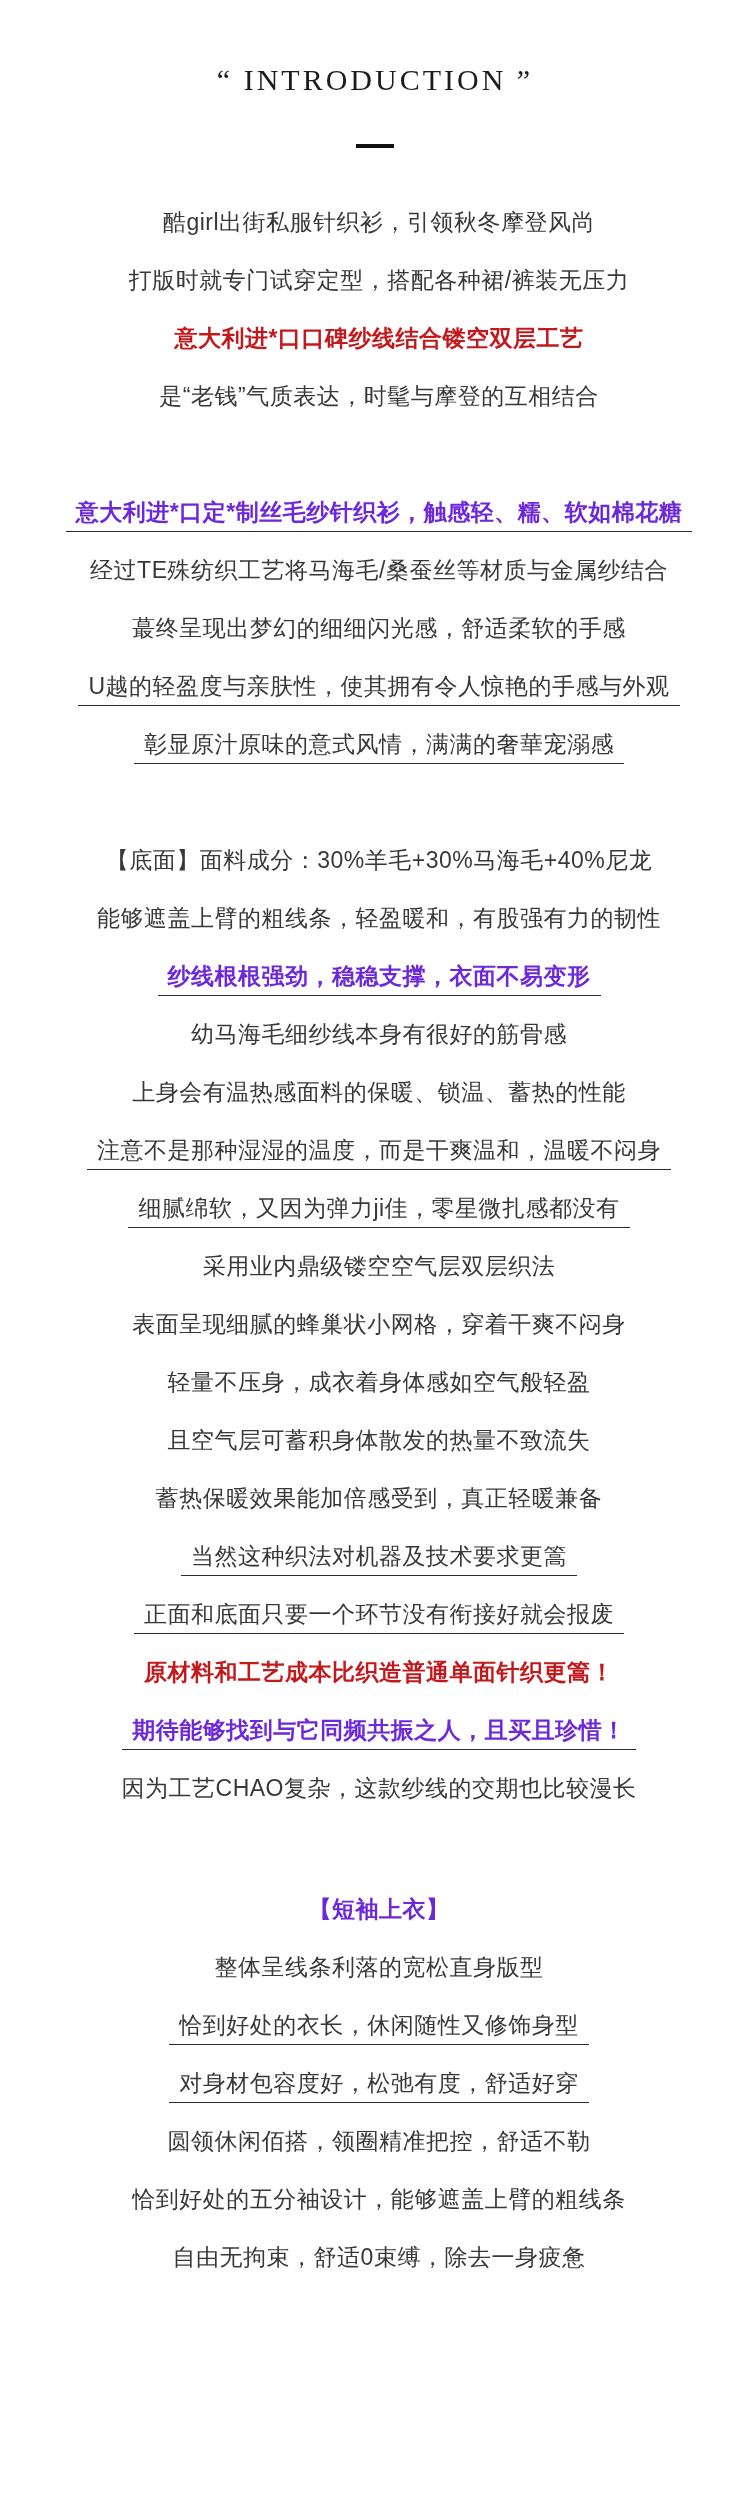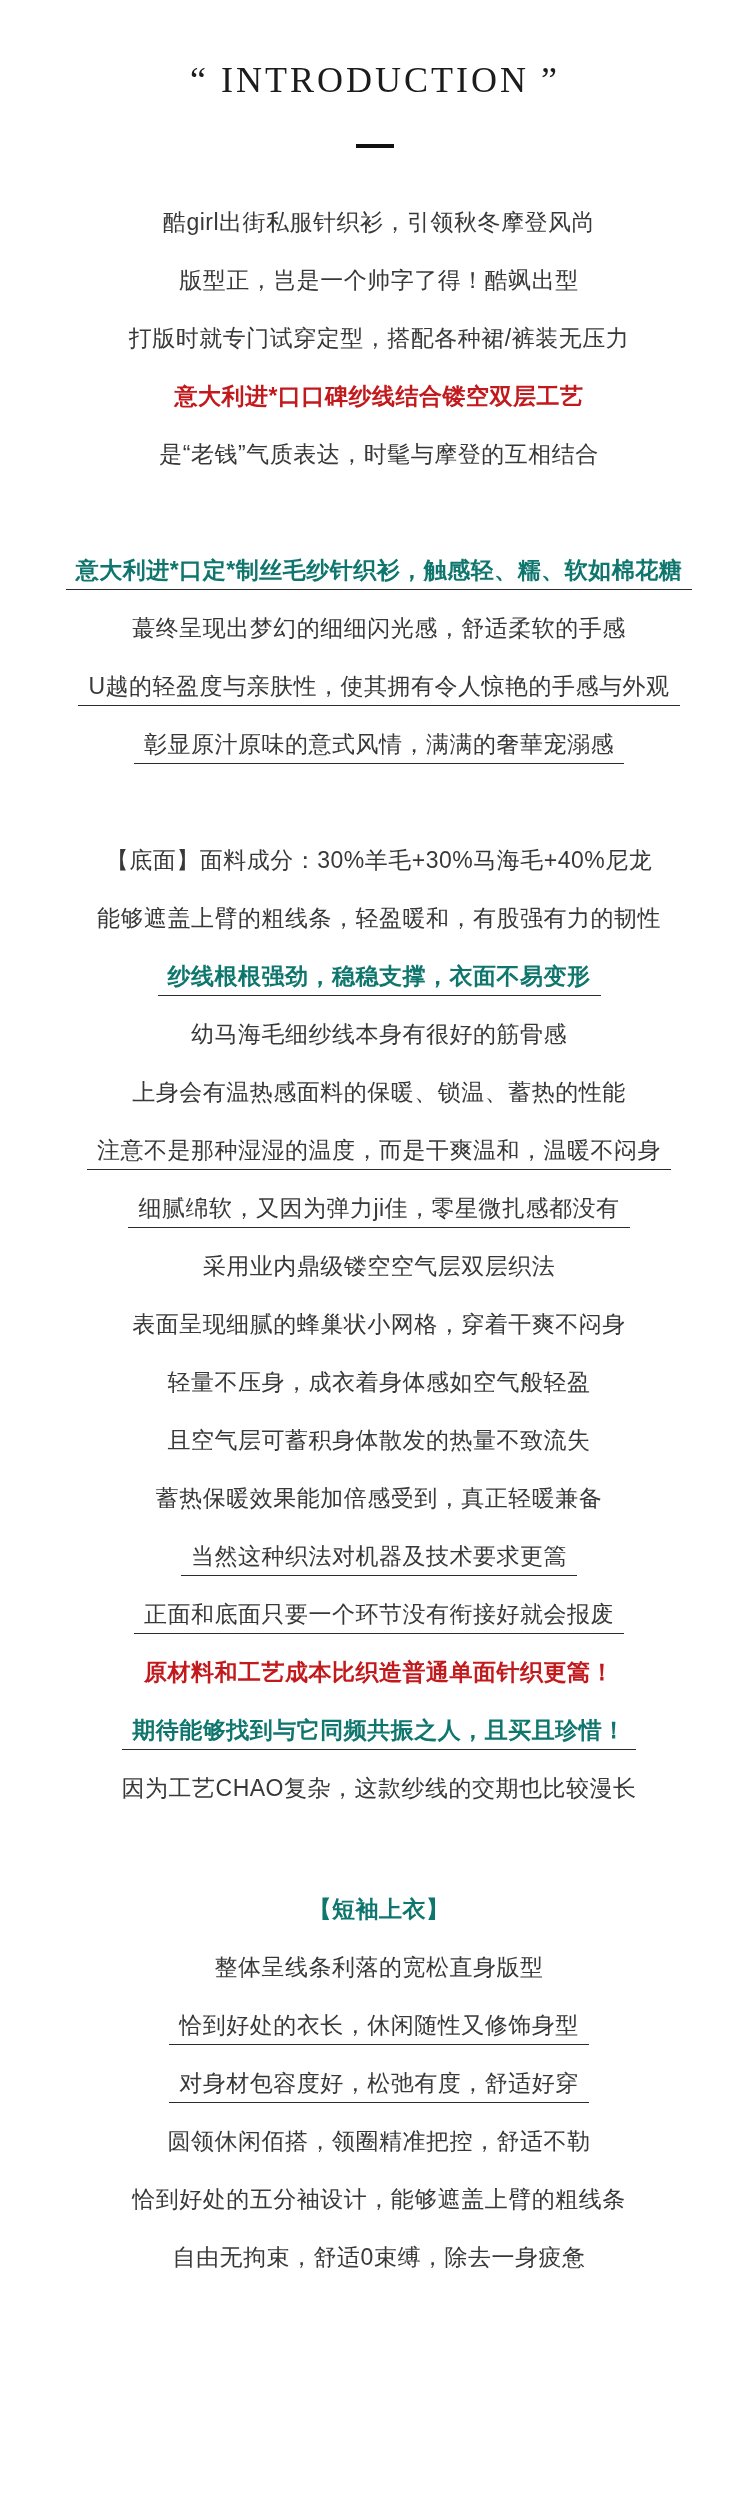--- a/index.html
+++ b/index.html
@@ -19,21 +19,21 @@
     height: 2500px;
     background: #ffffff;
   }
   .main-title {
     margin: 62px 0 0 0;
     height: 36px;
     line-height: 36px;
     text-align: center;
     font-family: "Liberation Serif", "DejaVu Serif", serif;
     font-weight: 400;
-    font-size: 36px;
+    font-size: 30px;
     letter-spacing: 3px;
     color: #1c1c1c;
   }
   .title-divider {
     width: 38px;
     height: 4px;
     background: #111111;
     margin: 46px auto 0 auto;
   }
   .sections { margin: 0; }
@@ -49,21 +49,21 @@
     justify-content: center;
     font-size: 23px;
     color: #383838;
     letter-spacing: 0.5px;
     white-space: nowrap;
   }
   .line .txt {
     line-height: 1.15;
     position: relative;
   }
-  .line.bold { font-weight: 700; color: #0f766e; }
+  .line.bold { font-weight: 700; color: #6d28d9; }
   .line.red  { font-weight: 700; color: var(--accent-red, #c2191d); }
   .line.underlined .txt::after {
     content: "";
     position: absolute;
     left: -10px;
     right: -10px;
     bottom: -7px;
     height: 1px;
     background: #2b2b2b;
   }
@@ -75,35 +75,35 @@
   <h1 class="main-title">“ INTRODUCTION ”</h1>
 
   <div class="title-divider"></div>
 
   <div class="sections">
       <section class="section sec-intro">
         <div class="line regular">
           <span class="txt">酷girl出街私服针织衫，引领秋冬摩登风尚</span>
         </div>
         <div class="line regular">
-          <span class="txt">版型正，岂是一个帅字了得！酷飒出型</span>
-        </div>
-        <div class="line regular">
           <span class="txt">打版时就专门试穿定型，搭配各种裙/裤装无压力</span>
         </div>
         <div class="line red">
           <span class="txt">意大利进*口口碑纱线结合镂空双层工艺</span>
         </div>
         <div class="line regular">
           <span class="txt">是“老钱”气质表达，时髦与摩登的互相结合</span>
         </div>
       </section>
       <section class="section sec-front">
         <div class="line bold underlined">
           <span class="txt">意大利进*口定*制丝毛纱针织衫，触感轻、糯、软如棉花糖</span>
+        </div>
+        <div class="line regular">
+          <span class="txt">经过TE殊纺织工艺将马海毛/桑蚕丝等材质与金属纱结合</span>
         </div>
         <div class="line regular">
           <span class="txt">蕞终呈现出梦幻的细细闪光感，舒适柔软的手感</span>
         </div>
         <div class="line regular underlined">
           <span class="txt">U越的轻盈度与亲肤性，使其拥有令人惊艳的手感与外观</span>
         </div>
         <div class="line regular underlined">
           <span class="txt">彰显原汁原味的意式风情，满满的奢華宠溺感</span>
         </div>

